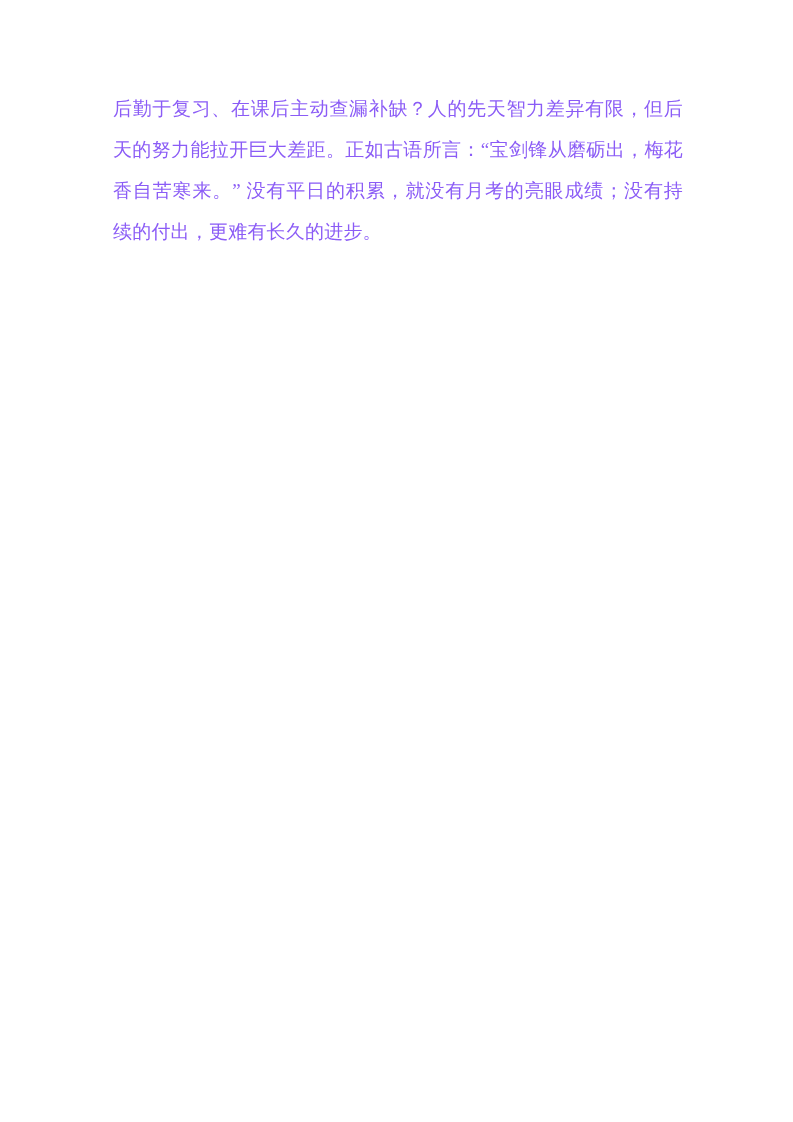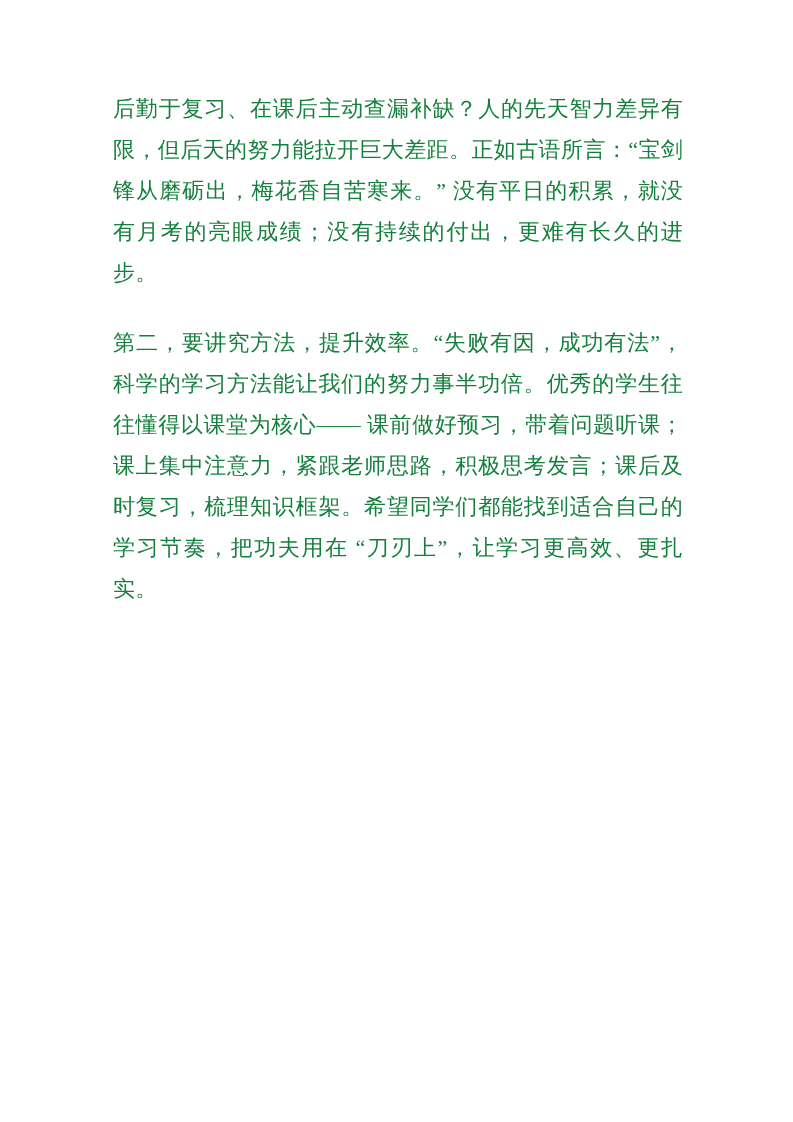--- a/index.html
+++ b/index.html
@@ -16,33 +16,32 @@
     overflow: hidden;
     font-family: "Liberation Serif", "DejaVu Serif", serif;
   }
   .content {
     position: absolute;
     left: 113px;
     top: 88px;
     width: 570px;
   }
   .para {
-    font-size: 22px;
+    font-size: 19px;
     line-height: 41px;
-    color: #15803d;
+    color: #8b5cf6;
     text-align: justify;
     text-justify: inter-ideograph;
     margin: 0 0 29px 0;
     letter-spacing: 0.2px;
   }
   .para:last-child {
     margin-bottom: 0;
   }
 </style>
 </head>
 <body>
 
 <div class="page">
   <div class="content">
     <p class="para">后勤于复习、在课后主动查漏补缺？人的先天智力差异有限，但后天的努力能拉开巨大差距。正如古语所言：“宝剑锋从磨砺出，梅花香自苦寒来。” 没有平日的积累，就没有月考的亮眼成绩；没有持续的付出，更难有长久的进步。</p>
-    <p class="para">第二，要讲究方法，提升效率。“失败有因，成功有法”，科学的学习方法能让我们的努力事半功倍。优秀的学生往往懂得以课堂为核心—— 课前做好预习，带着问题听课；课上集中注意力，紧跟老师思路，积极思考发言；课后及时复习，梳理知识框架。希望同学们都能找到适合自己的学习节奏，把功夫用在 “刀刃上”，让学习更高效、更扎实。</p>
   </div>
 </div>
 
 </body></html>

